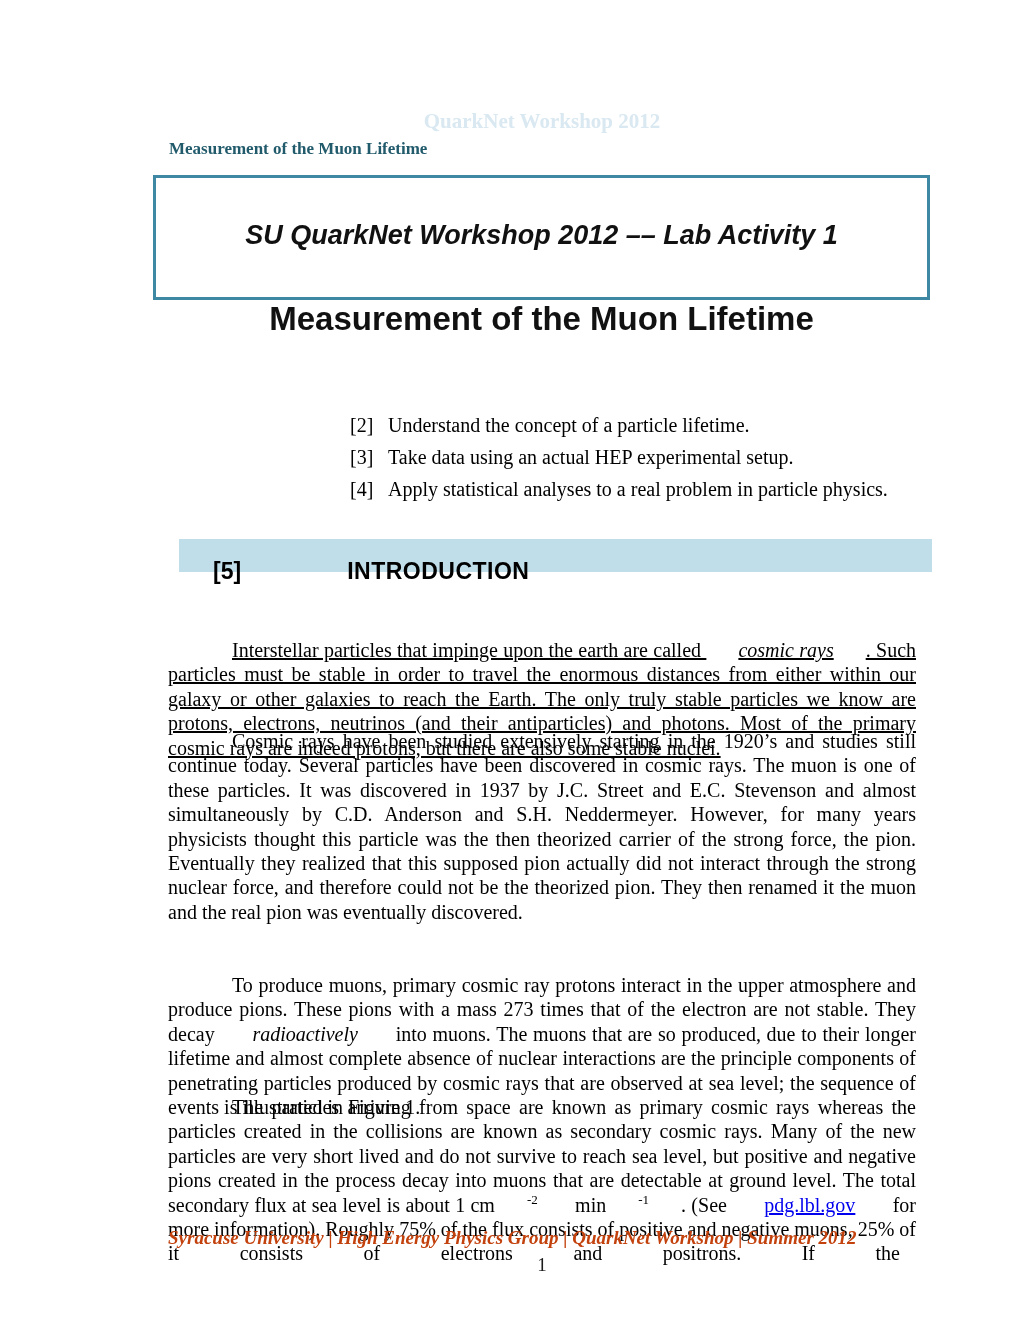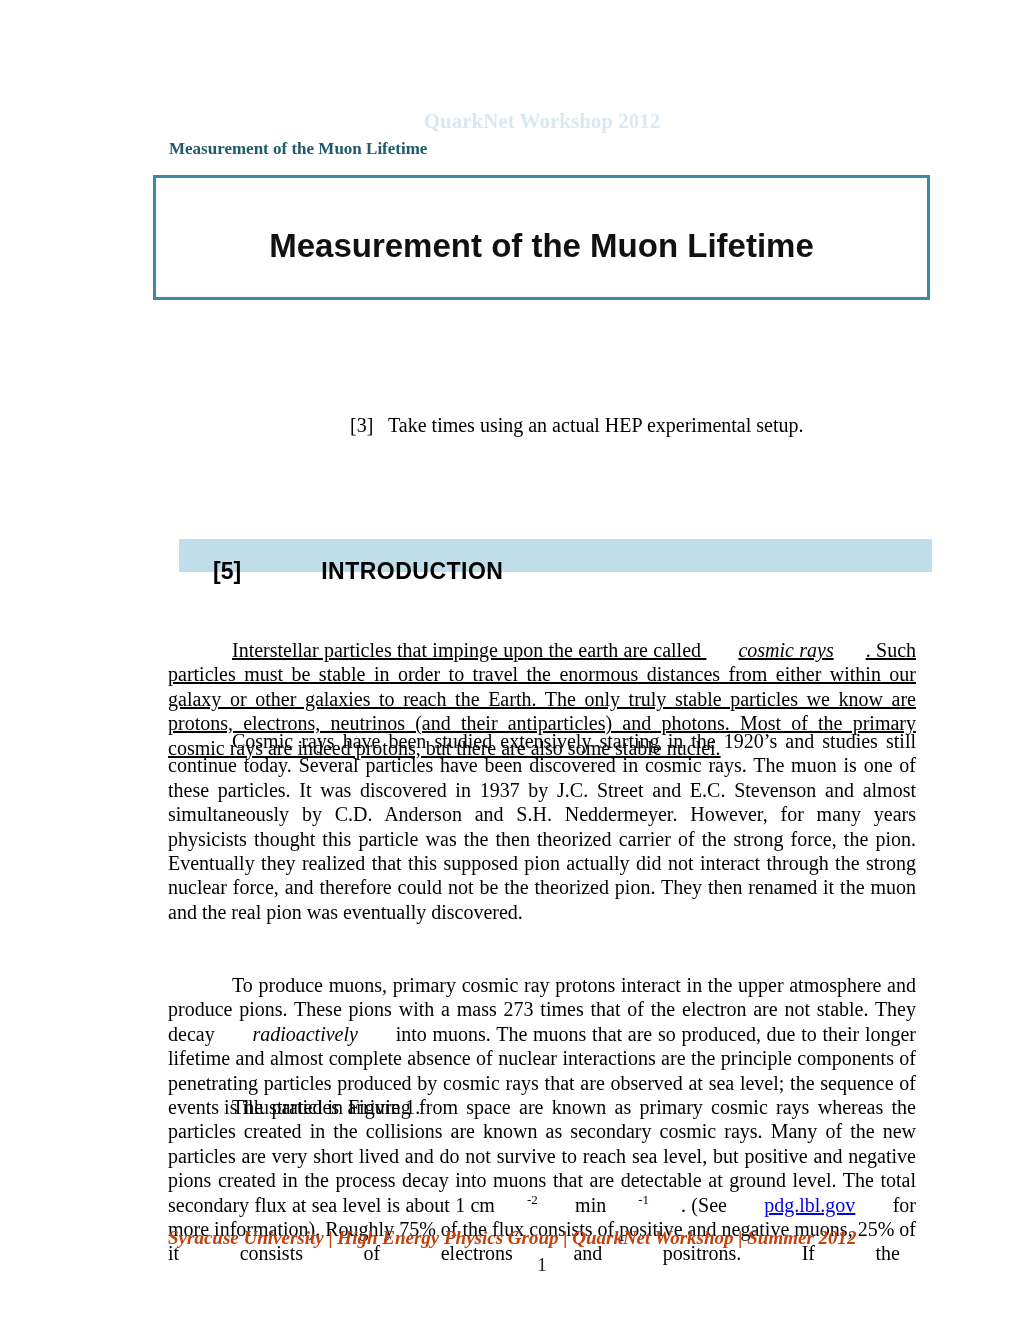--- a/index.html
+++ b/index.html
@@ -84,21 +84,21 @@
     top: 507px; left: 147px;
     width: 753px; height: 33px;
     background: #c0deea;
     font-family: "Liberation Sans", sans-serif;
     font-weight: bold;
     font-size: 23px;
     line-height: 33px;
     color: #000000;
   }
   .sec-num { margin-left: 2px; }
-  .sec-title { margin-left: 48px; letter-spacing: 0.5px; }
+  .sec-title { margin-left: 74px; letter-spacing: 0.5px; }
 
   
   .para {
     position: absolute;
     left: 120px;
     width: 780px;
     font-size: 20px;
     line-height: 24.4px;
     text-align: justify;
     text-indent: 48px;
@@ -135,26 +135,29 @@
 </style>
 </head>
 <body>
 
 <div class="page">
 
   <div class="watermark">QuarkNet Workshop 2012</div>
   <div class="running-title">Measurement of the Muon Lifetime</div>
 
   <div class="title-box">
+    <div class="box-subtitle">SU QuarkNet Workshop 2012 –– Lab Activity 1</div>
     <div class="box-title">Measurement of the Muon Lifetime</div>
   </div>
 
 
   <div class="goals-list">
-    <div class="goal-item"><span class="goal-num">[3]</span><span>Take times using an actual HEP experimental setup.</span></div>
+    <div class="goal-item"><span class="goal-num">[2]</span><span>Understand the concept of a particle lifetime.</span></div>
+    <div class="goal-item"><span class="goal-num">[3]</span><span>Take data using an actual HEP experimental setup.</span></div>
+    <div class="goal-item"><span class="goal-num">[4]</span><span>Apply statistical analyses to a real problem in particle physics.</span></div>
   </div>
 
   <div class="section-bar">
     <span class="sec-num">[5]</span><span class="sec-title">INTRODUCTION</span>
   </div>
 
   <p class="para p1"><span>Interstellar particles that impinge upon the earth are called </span><span class="italic">cosmic rays</span><span>. Such particles must be stable in order to travel the enormous distances from either within our galaxy or other galaxies to reach the Earth. The only truly stable particles we know are protons, electrons, neutrinos (and their antiparticles) and photons. Most of the primary cosmic rays are indeed protons, but there are also some stable nuclei.</span></p>
 
   <p class="para p2"><span>Cosmic rays have been studied extensively starting in the 1920’s and studies still continue today. Several particles have been discovered in cosmic rays. The muon is one of these particles. It was discovered in 1937 by J.C. Street and E.C. Stevenson and almost simultaneously by C.D. Anderson and S.H. Neddermeyer. However, for many years physicists thought this particle was the then theorized carrier of the strong force, the pion. Eventually they realized that this supposed pion actually did not interact through the strong nuclear force, and therefore could not be the theorized pion. They then renamed it the muon and the real pion was eventually discovered.</span></p>
 

